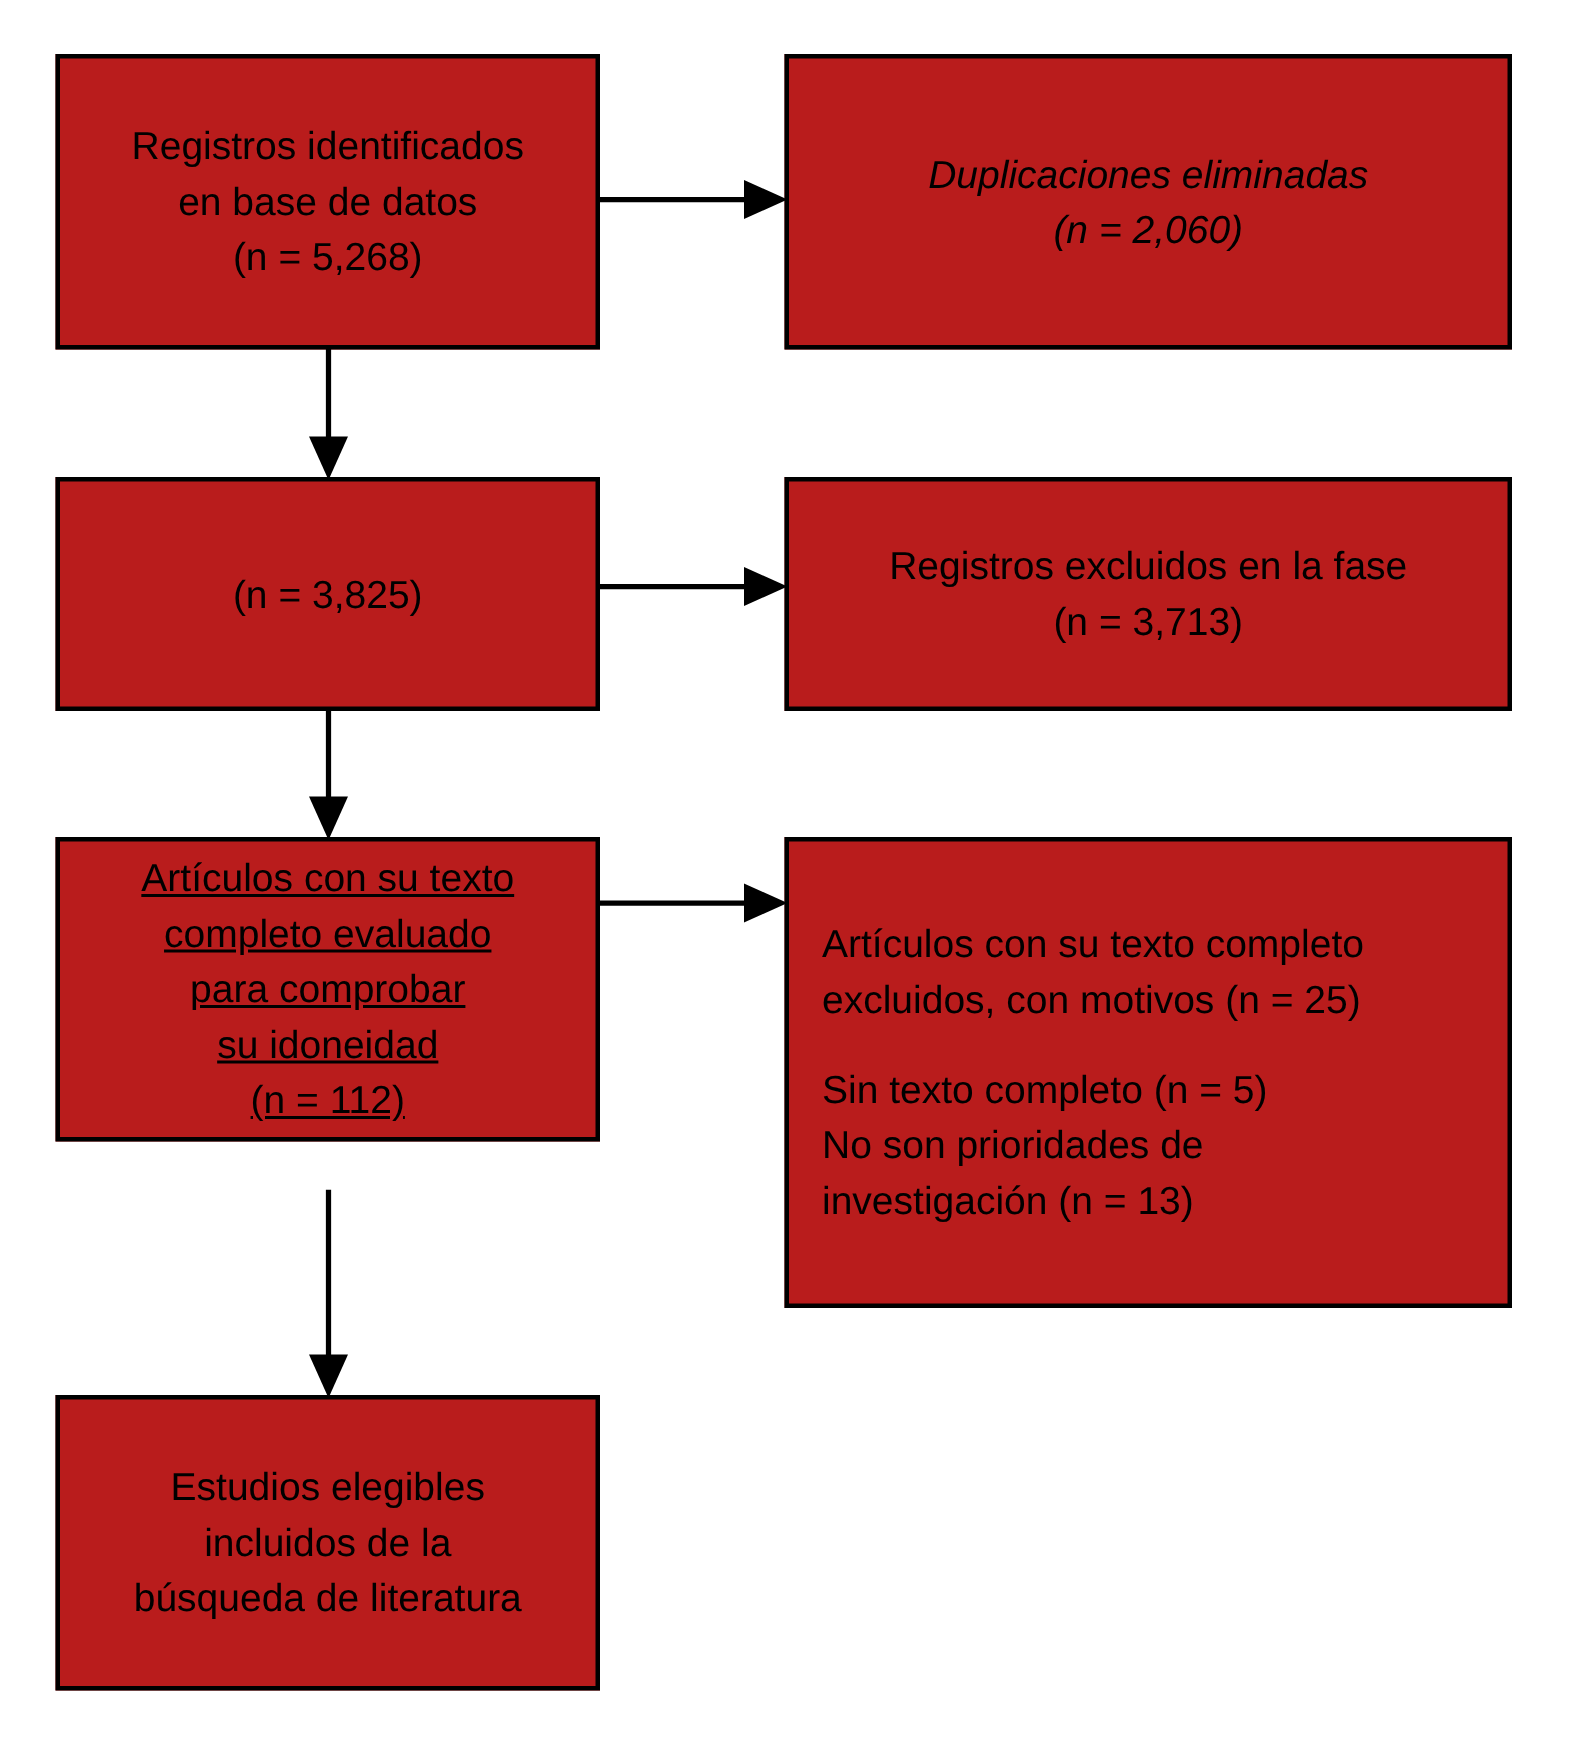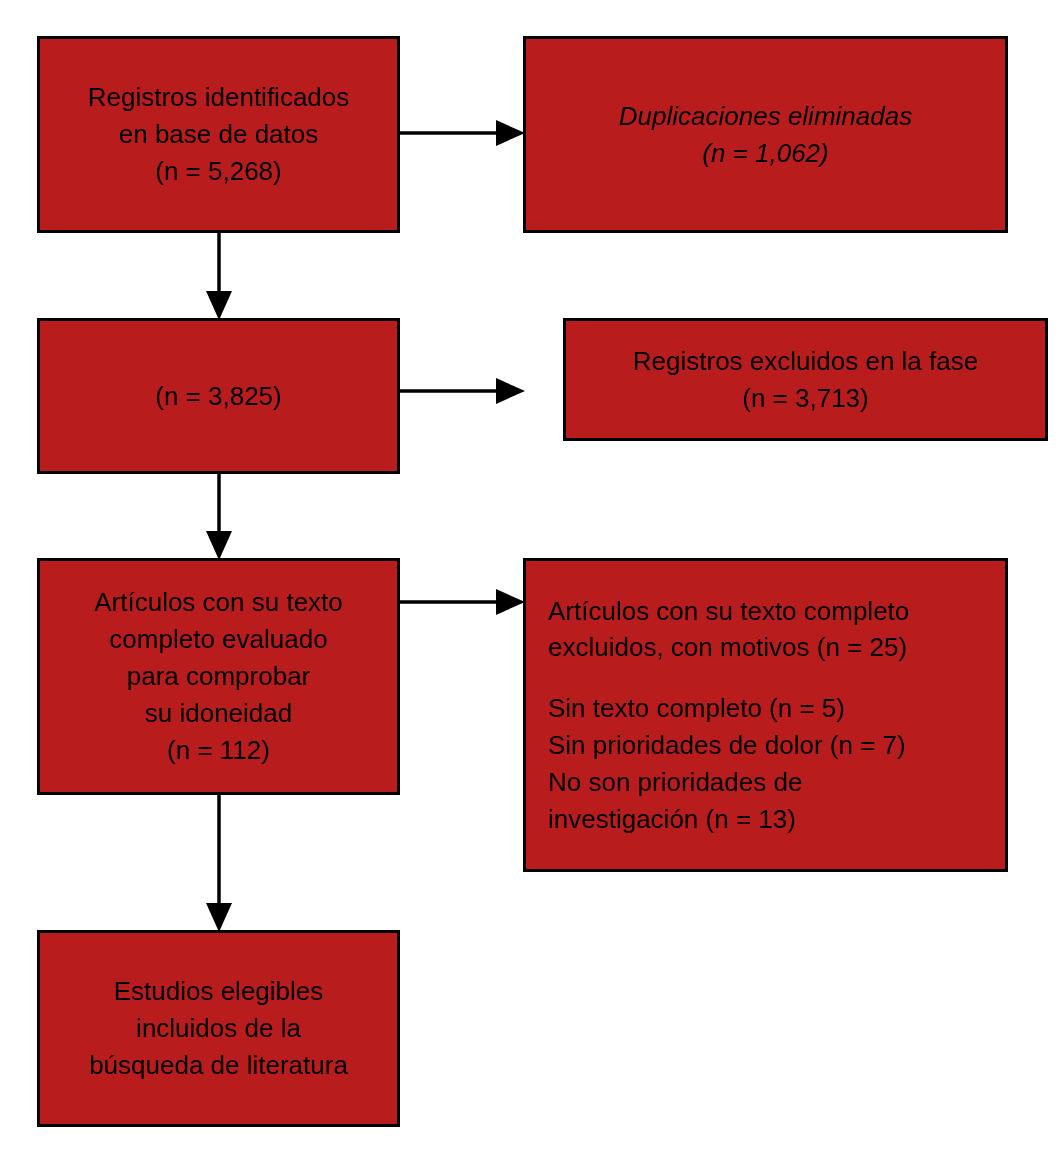--- a/index.html
+++ b/index.html
@@ -46,23 +46,23 @@
   }
   .node .lines .ln.blank {
     height: 0.9em;
   }
 
   
   #node-identified { left: 37px;  top: 36px;  width: 363px; height: 197px; }
   #node-duplicates { left: 523px; top: 36px;  width: 485px; height: 197px; font-style: italic; }
   
   #node-screened   { left: 37px;  top: 318px; width: 363px; height: 156px; }
-  #node-excluded-title { left: 523px; top: 318px; width: 485px; height: 123px; margin-left: 40px; }
+  #node-excluded-title { left: 523px; top: 318px; width: 485px; height: 156px; }
   
-  #node-fulltext   { left: 37px;  top: 558px; width: 363px; height: 237px; }
+  #node-fulltext   { left: 37px;  top: 558px; width: 363px; height: 203px; text-decoration: underline; }
   #node-excluded-reasons { left: 523px; top: 558px; width: 485px; height: 314px; }
   
   #node-included   { left: 37px;  top: 930px; width: 363px; height: 197px; }
 
   
   .connector {
     position: absolute;
     pointer-events: none;
   }
   .h-arrow { height: 30px; }
@@ -87,21 +87,21 @@
     <div class="lines">
         <span class="ln">Registros identificados</span>
         <span class="ln">en base de datos</span>
         <span class="ln">(n = 5,268)</span>
       </div>
   </div>
 
   <div class="node" id="node-duplicates">
     <div class="lines">
         <span class="ln">Duplicaciones eliminadas</span>
-        <span class="ln">(n = 1,062)</span>
+        <span class="ln">(n = 2,060)</span>
       </div>
   </div>
 
   <div class="node" id="node-screened">
     <div class="lines">
         <span class="ln">(n = 3,825)</span>
       </div>
   </div>
 
   <div class="node" id="node-excluded-title">
@@ -120,21 +120,20 @@
         <span class="ln">(n = 112)</span>
       </div>
   </div>
 
   <div class="node left-align" id="node-excluded-reasons">
     <div class="lines">
         <span class="ln">Artículos con su texto completo</span>
         <span class="ln">excluidos, con motivos (n = 25)</span>
         <span class="ln blank">&nbsp;</span>
         <span class="ln">Sin texto completo (n = 5)</span>
-        <span class="ln">Sin prioridades de dolor (n = 7)</span>
         <span class="ln">No son prioridades de</span>
         <span class="ln">investigación (n = 13)</span>
       </div>
   </div>
 
   <div class="node" id="node-included">
     <div class="lines">
         <span class="ln">Estudios elegibles</span>
         <span class="ln">incluidos de la</span>
         <span class="ln">búsqueda de literatura</span>

